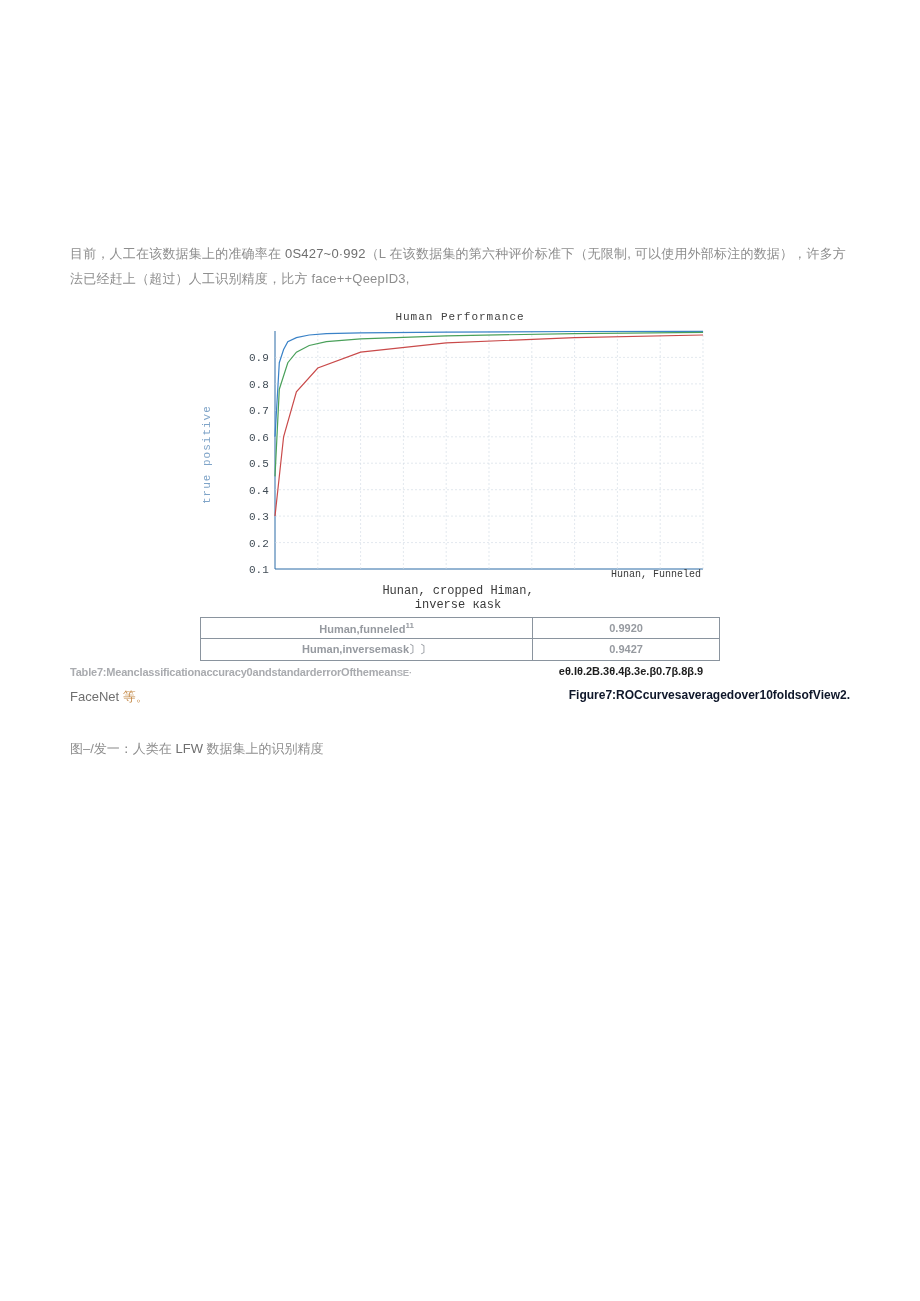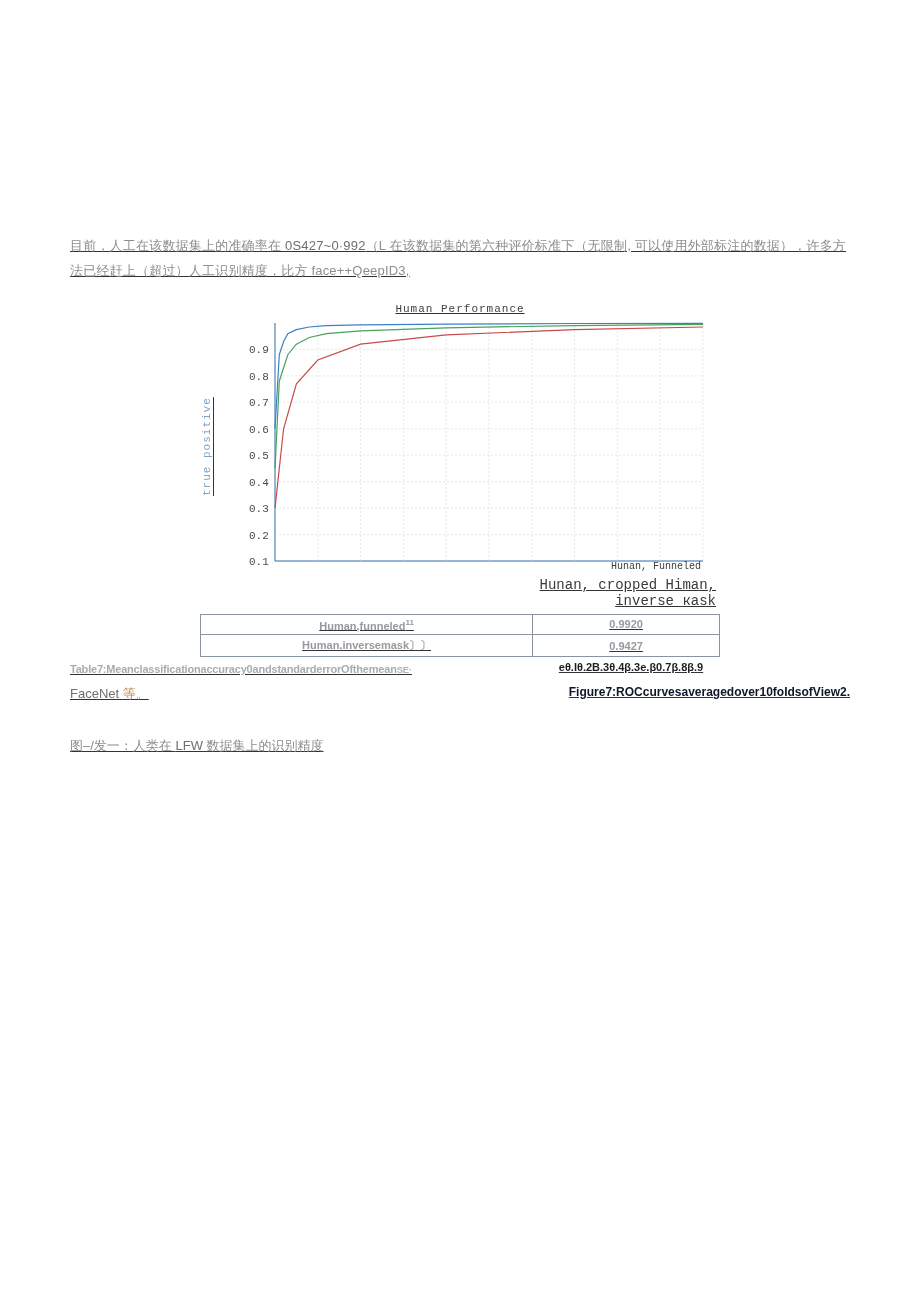--- a/index.html
+++ b/index.html
@@ -7,22 +7,21 @@
     width: 920px;
     height: 1301px;
     background: #ffffff;
     font-family: "Arial", "Helvetica", sans-serif;
     color: #333;
     position: relative;
     padding-top: 230px;
   }
   .content-wrap {
     width: 780px;
-    margin: 4px auto;
-    text-decoration: underline;
+    margin: 12px auto;
   }
   .para {
     font-size: 13px;
     line-height: 1.9;
     color: #8e8e8e;
     letter-spacing: 0.2px;
   }
   .ascii { color: #6f6f6f; font-family: inherit; }
   .chart-row {
     margin-top: 20px;
@@ -207,21 +206,21 @@
             <path class="curve-b" d="M48,151.4 L52.3,64.2 L60.8,37.7 L69.4,27.2 L82.2,20.5 L99.4,16.6 L133.6,13.9 L219.2,10.8 L347.6,8.6 L476,7.3"></path>
             <path class="curve-c" d="M48,191.1 L56.6,111.8 L69.4,66.8 L90.8,43.0 L133.6,27.2 L219.2,17.9 L347.6,12.6 L476,10.0"></path>
 
             <g>
               <text class="legend-box" x="474" y="252">Hunan, Funneled</text>
             </g>
           </svg>
         </div>
       </div>
 
-      <div style="text-align:right; font-family:'Courier New',monospace; font-size:14px; color:#3a3a3a; line-height:1.15; padding-right:4px;">
+      <div style="text-align:center; font-family:'Courier New',monospace; font-size:12px; color:#3a3a3a; line-height:1.15; padding-right:4px;">
         <div>Hunan, cropped Himan,</div>
         <div>inverse кask</div>
       </div>
 
       <table class="tbl">
         <tbody>
             <tr>
           <td class="lbl"><span>Human,funneled</span><span class="sup">11</span></td>
           <td class="val">0.9920</td>
         </tr>

